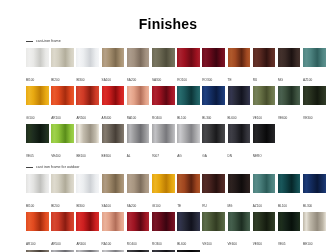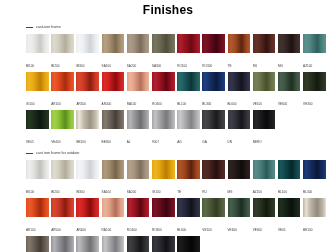--- a/index.html
+++ b/index.html
@@ -10,25 +10,25 @@
     font-family: "Liberation Sans", sans-serif;
     overflow: hidden;
   }
   #page {
     width: 336px; height: 252px;
     background: #ffffff;
     position: relative;
   }
   .page-title {
     text-align: center;
-    font-size: 12px;
+    font-size: 14px;
     font-weight: bold;
     color: #000000;
     letter-spacing: 0.2px;
-    padding-top: 3px;
+    padding-top: 17px;
     margin: 0 0 6px 0;
     line-height: 14px;
   }
   .section { margin: 0 0 2px 0; }
   .section-header {
     display: flex;
     align-items: center;
     gap: 3px;
     padding-left: 26px;
     height: 9px;

